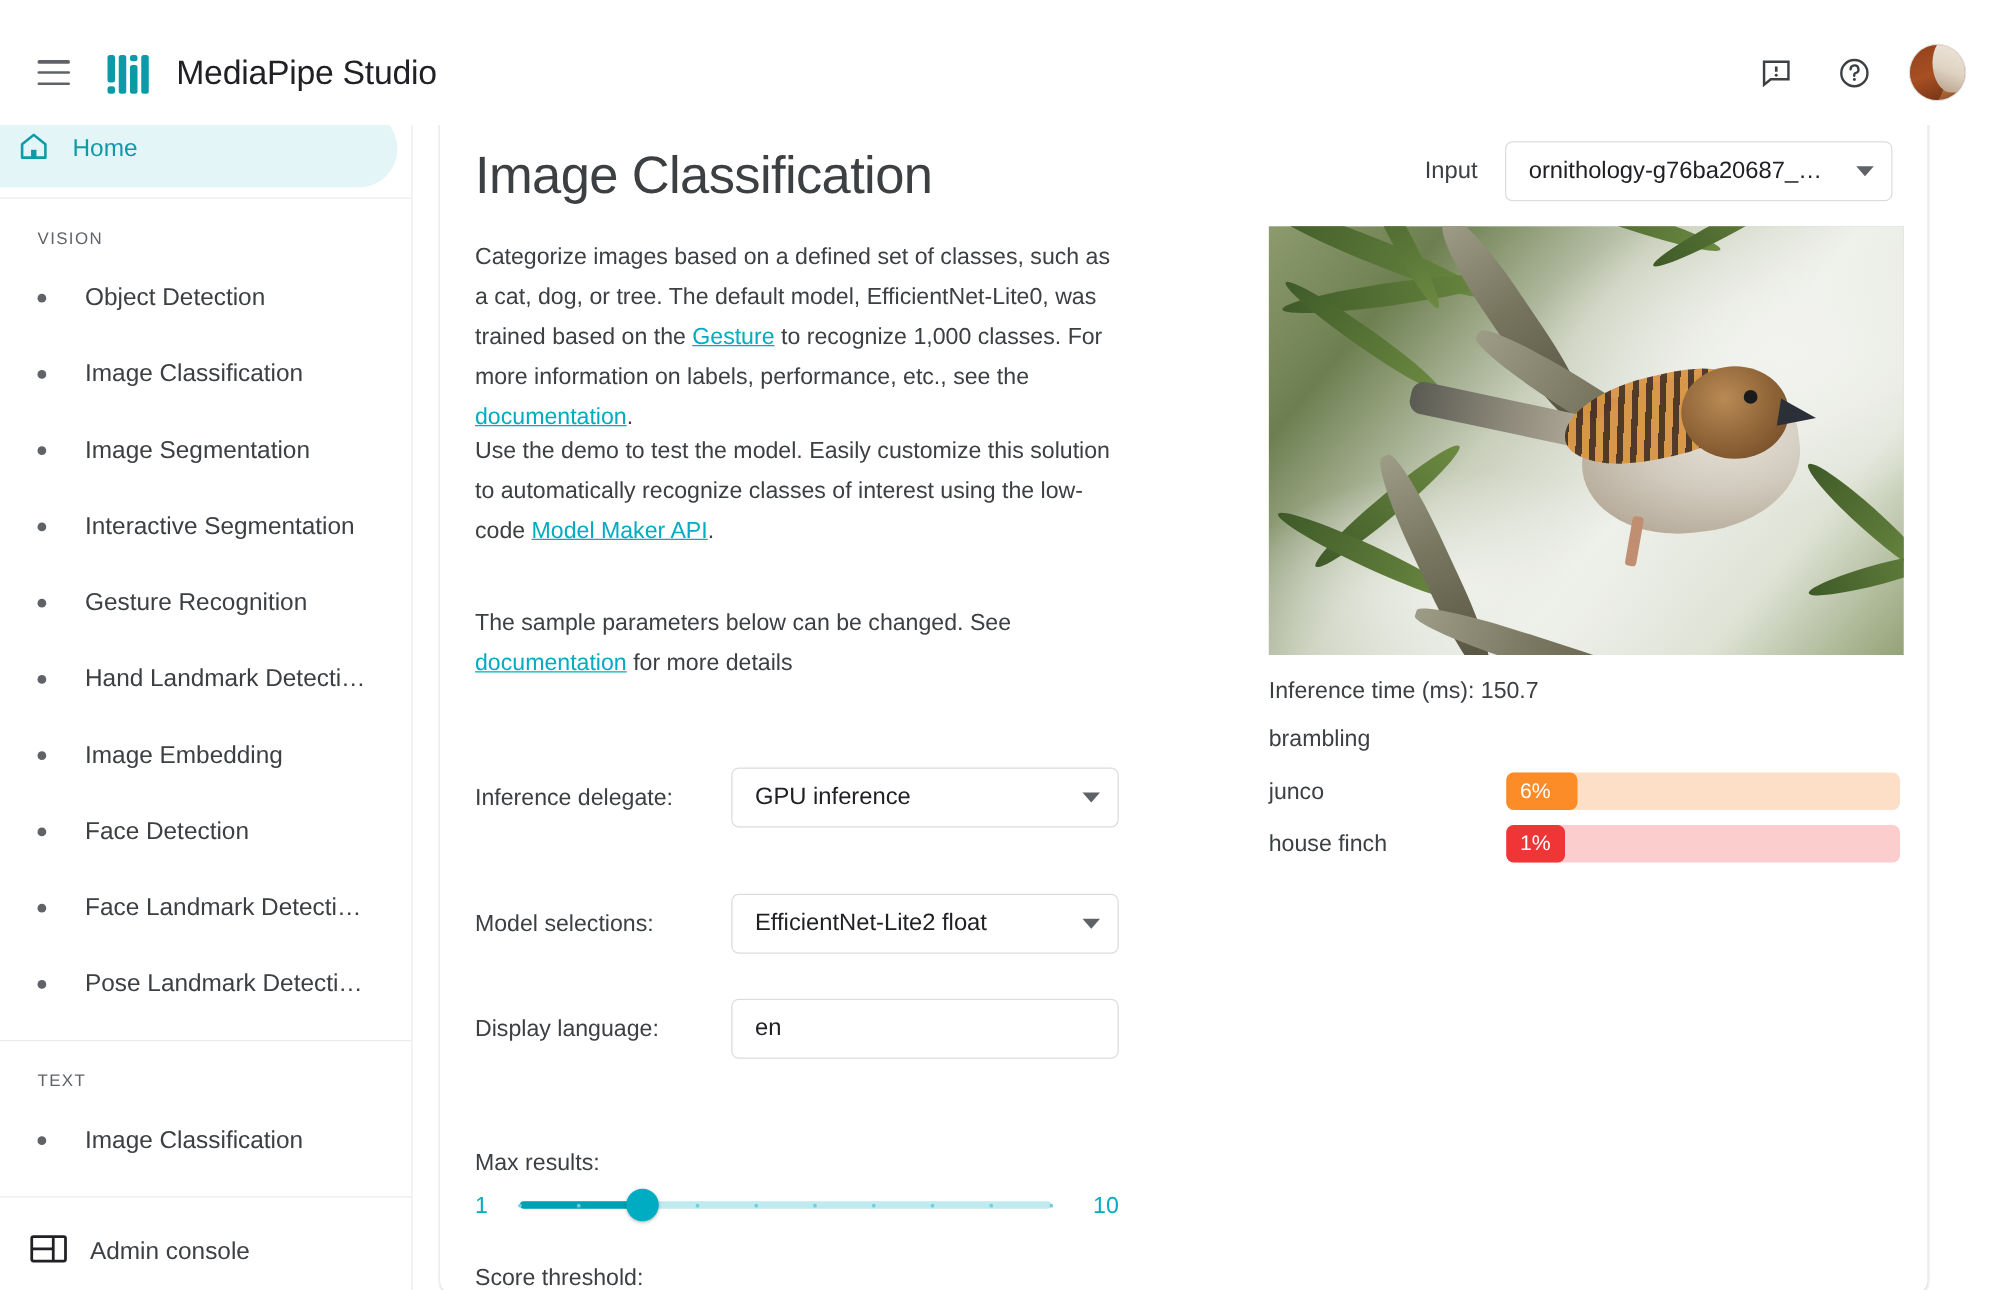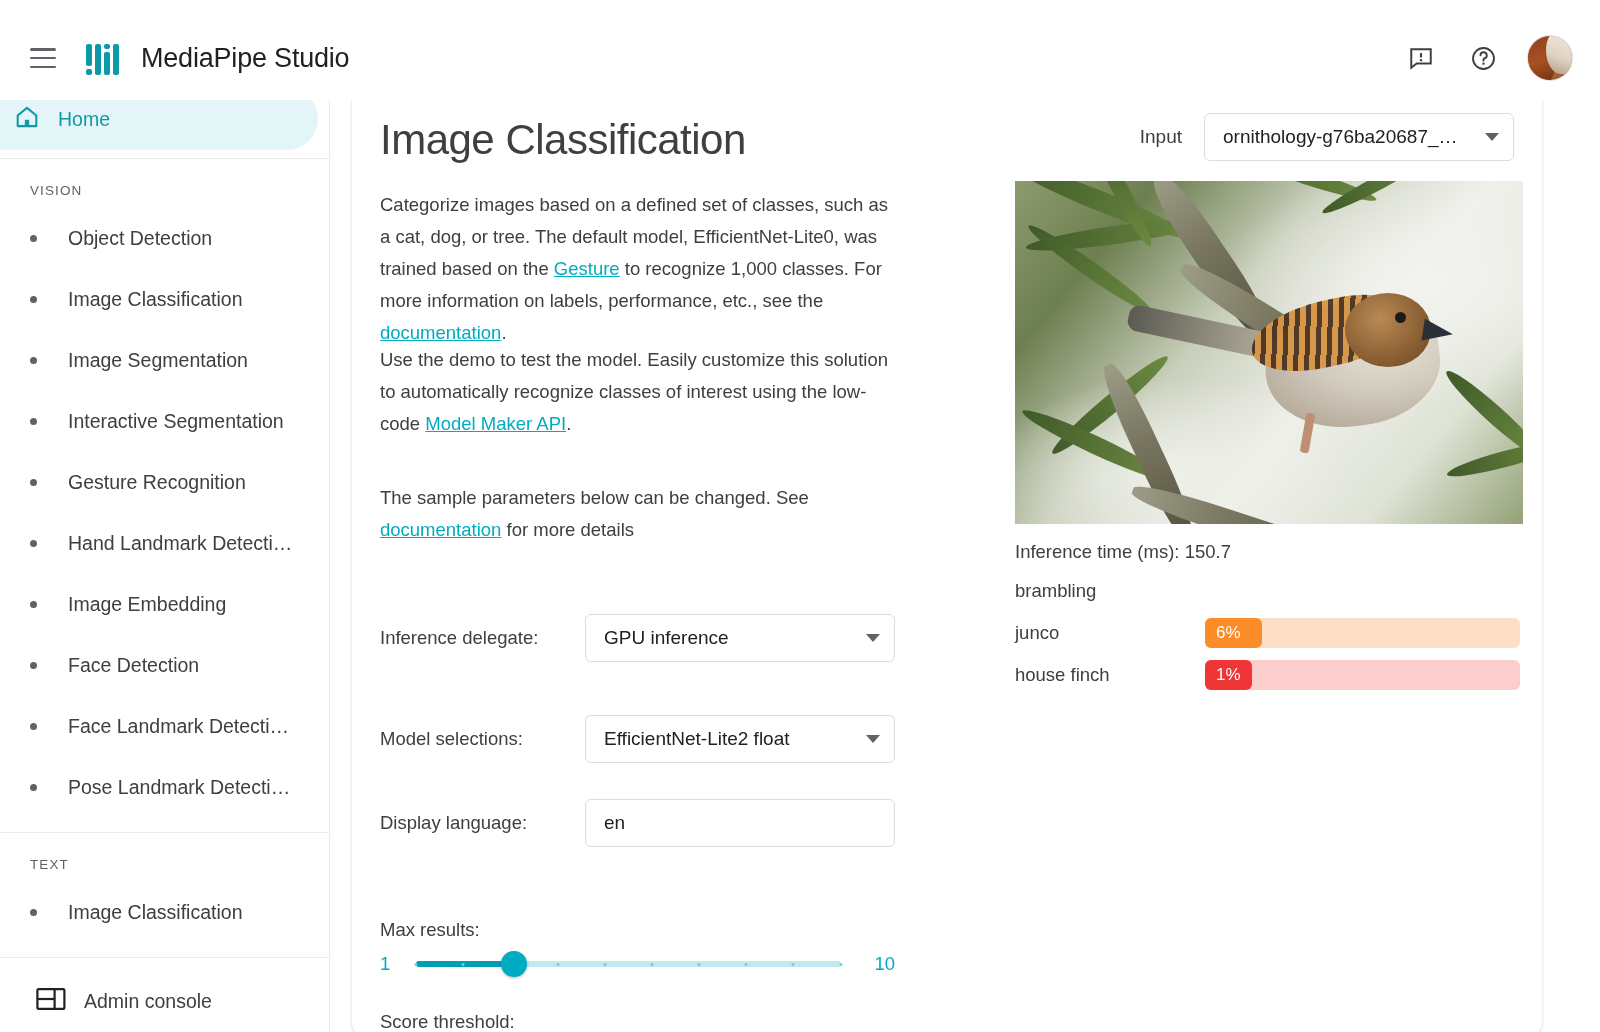--- a/index.html
+++ b/index.html
@@ -76,21 +76,21 @@
     display: flex; align-items: center; height: 61px; padding-left: 30px;
     cursor: pointer;
   }
   .bullet { width: 7px; height: 7px; border-radius: 50%; background: #5f6368; margin-right: 31px; flex: none; }
   .nav-item .label {
     font-size: 19.5px; color: #3c4043; white-space: nowrap; overflow: hidden;
   }
   .sep2 { height: 1px; background: #ececec; margin-top: 14px; }
   .admin {
     display: flex; align-items: center; gap: 18px; height: 62px;
-    padding-left: 36px; margin-top: 12px; cursor: pointer;
+    padding-left: 24px; margin-top: 12px; cursor: pointer;
   }
   .admin .label { font-size: 19.5px; color: #3c4043; }
 
   
   .card {
     position: absolute; left: 352px; top: 86px; width: 1190px; height: 950px;
     background: #ffffff; border-radius: 12px;
     box-shadow: 0 1px 3px rgba(60,64,67,0.16), 0 0 2px rgba(60,64,67,0.10);
     overflow: hidden;
   }

